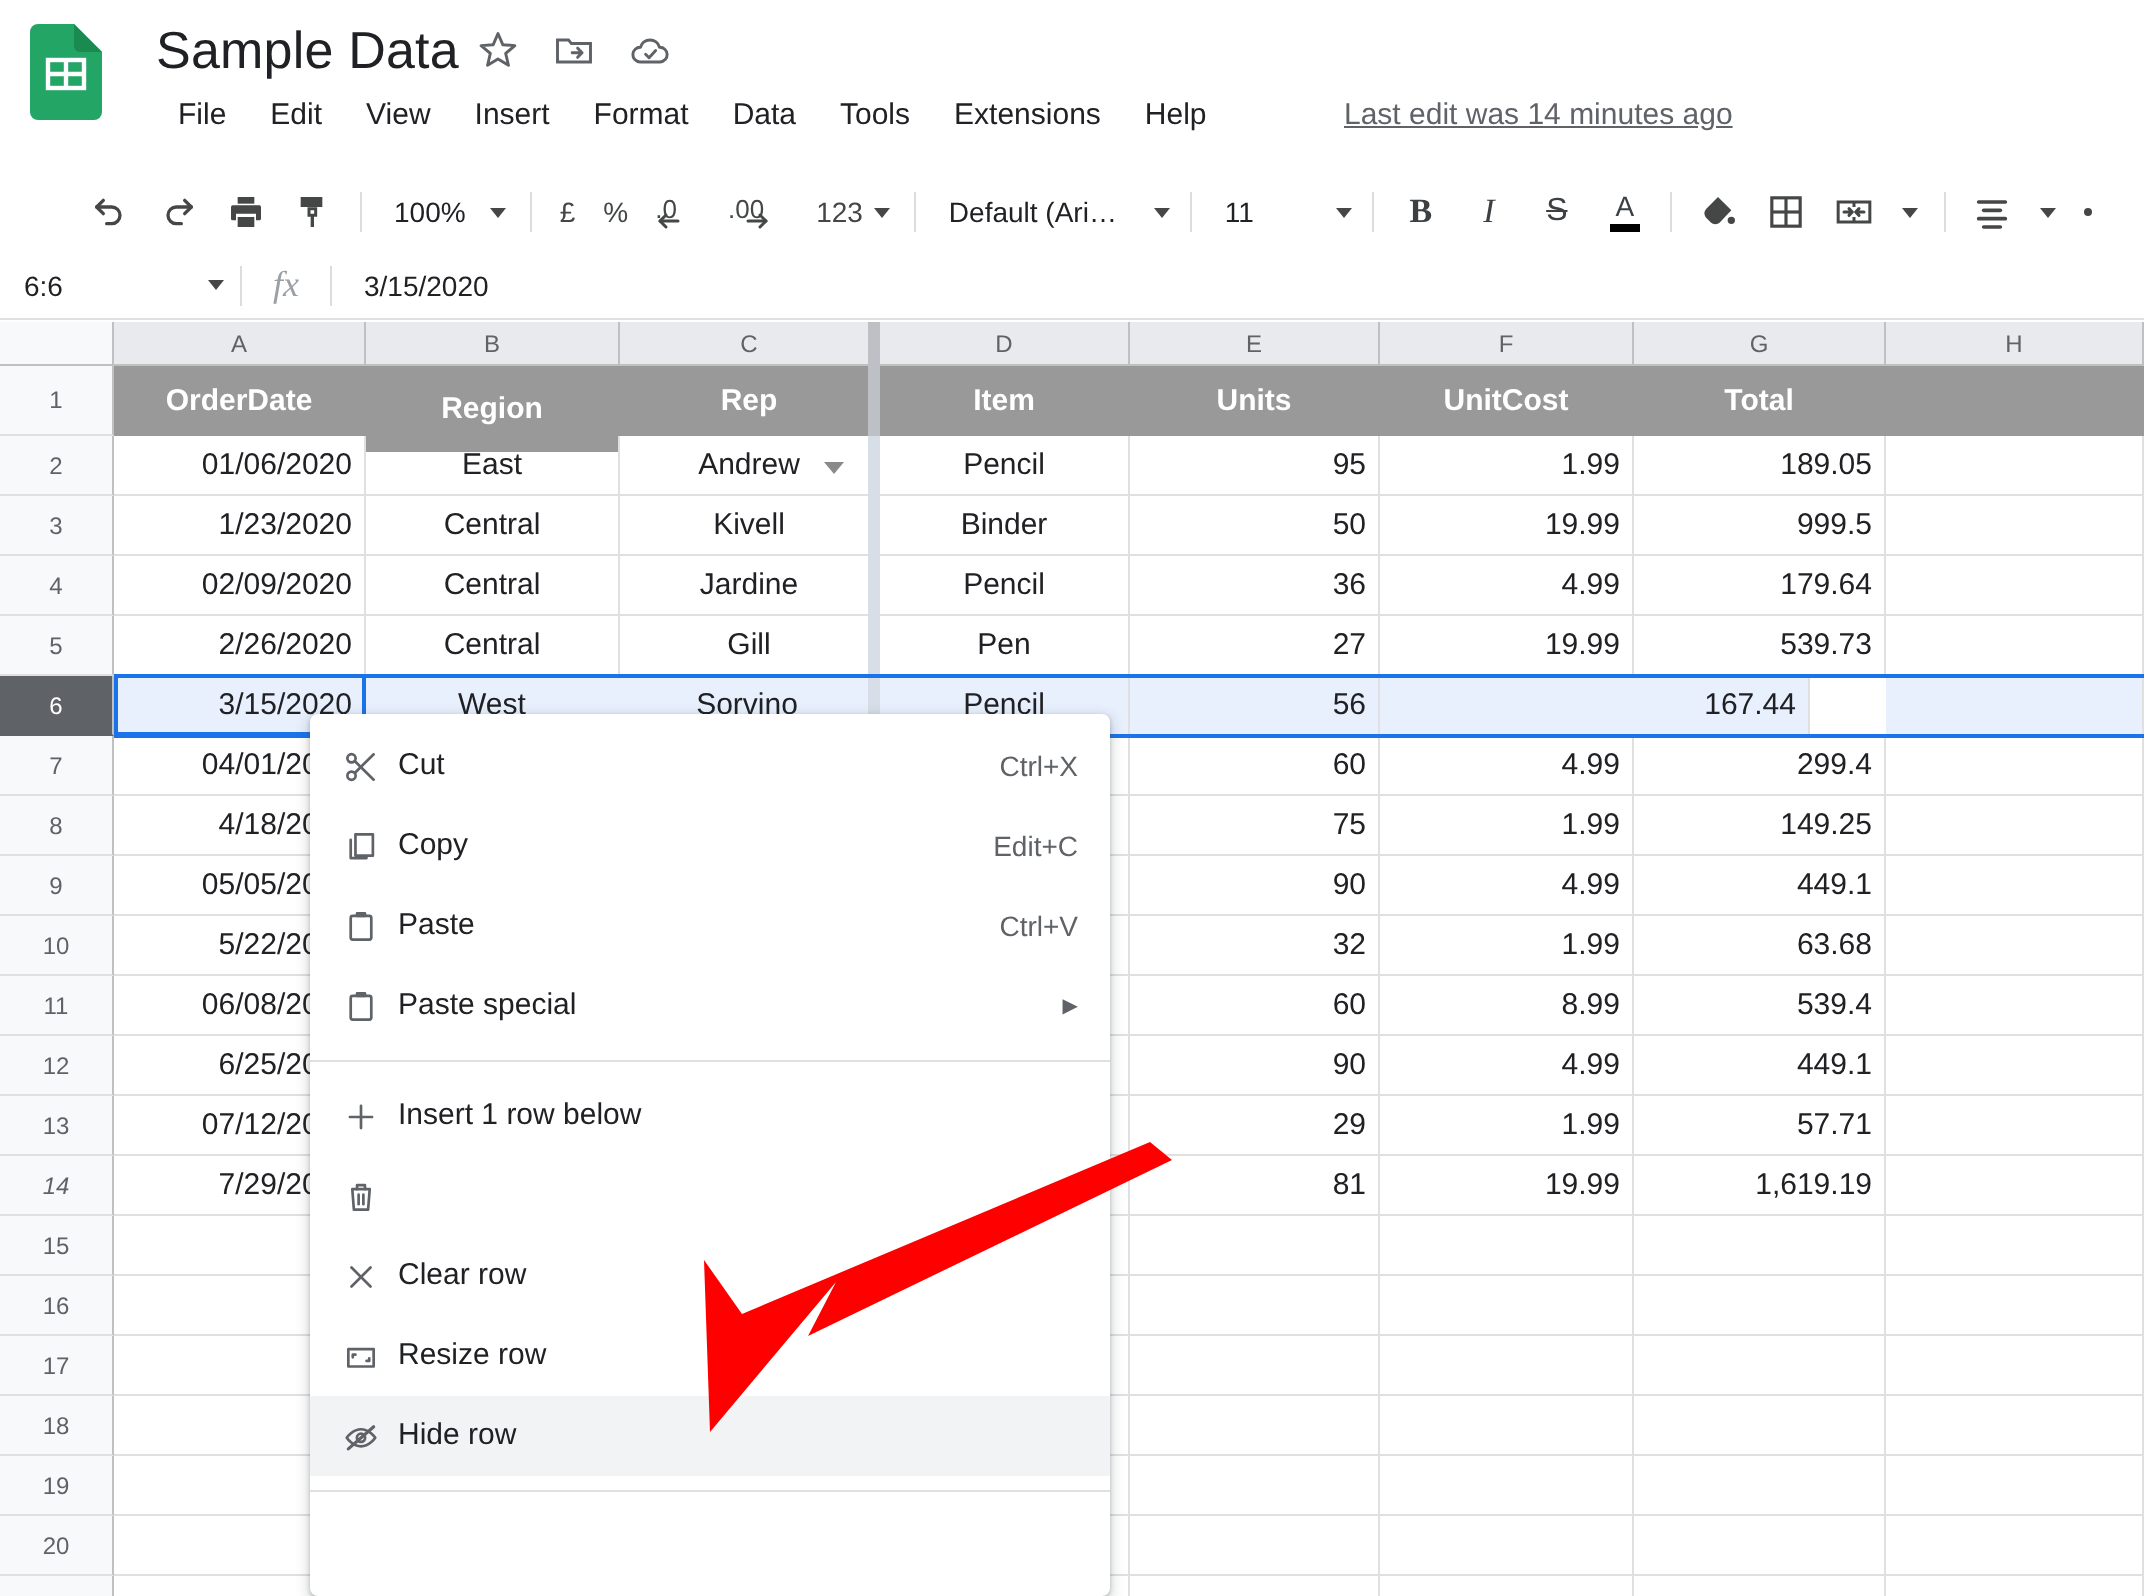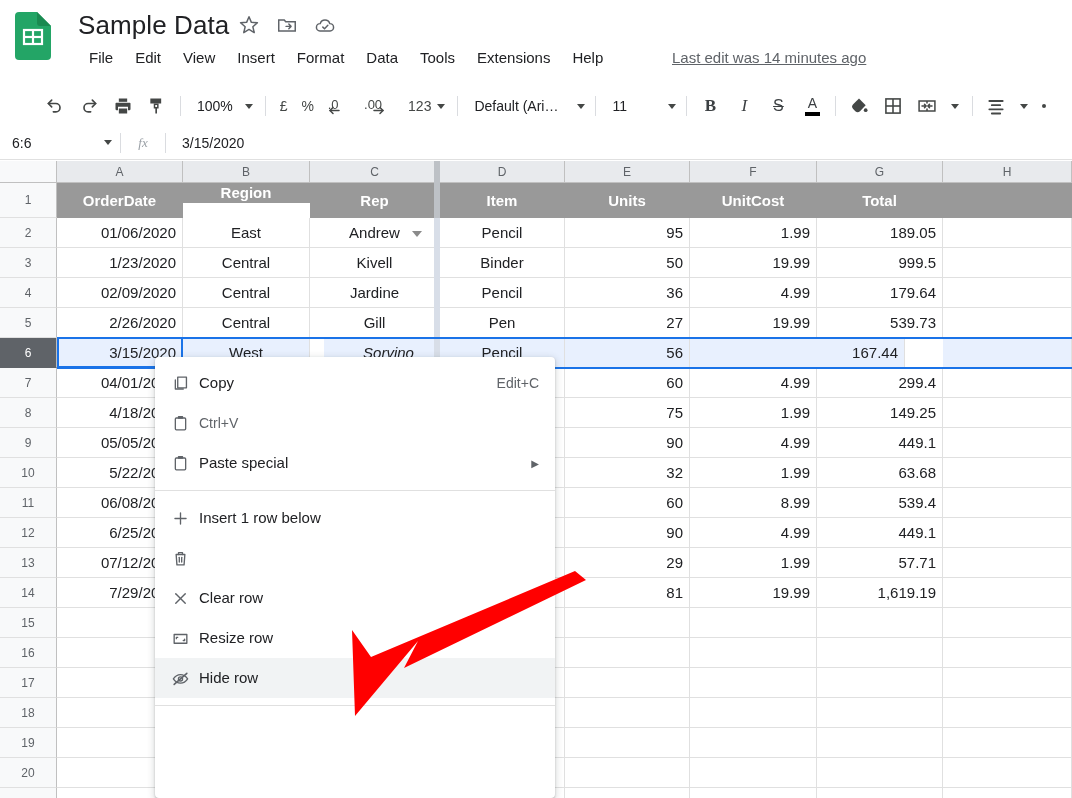--- a/index.html
+++ b/index.html
@@ -78,21 +78,21 @@
     position:absolute; left:0; top:126px; width:1072px; height:34px;
     display:flex; align-items:center; background:#fff;
     border-bottom:1px solid #e0e0e0;
   }
   .namebox {
     width:118px; height:24px; display:flex; align-items:center;
     justify-content:space-between; padding:0 6px 0 12px; cursor:pointer;
     font-size:14px; color:#202124;
   }
   .fb-sep { width:1px; height:20px; background:#dadce0; margin:0 2px; }
-  .fx { width:40px; text-align:center; font-size:13px; color:#9aa0a6;
+  .fx { width:40px; text-align:center; font-size:18px; color:#9aa0a6;
         font-family:"Liberation Serif", serif; font-style:italic; }
   .fb-input {
     flex:1; height:24px; display:flex; align-items:center; padding-left:14px;
     font-size:14px; color:#202124; cursor:text;
   }
 
   
   .grid-wrap { position:absolute; left:0; top:161px; width:1072px; height:637px; overflow:hidden; background:#fff; }
   .corner { position:absolute; left:0; top:0; width:57px; height:22px; background:#f8f9fa;
             border-right:1px solid #c0c0c0; border-bottom:1px solid #c0c0c0; }
@@ -386,32 +386,32 @@
         <div class="rowhead" style="top: 117px; height: 30px;">4</div>
         <div class="rowhead" style="top: 147px; height: 30px;">5</div>
         <div class="rowhead selected" style="top: 177px; height: 30px;">6</div>
         <div class="rowhead" style="top: 207px; height: 30px;">7</div>
         <div class="rowhead" style="top: 237px; height: 30px;">8</div>
         <div class="rowhead" style="top: 267px; height: 30px;">9</div>
         <div class="rowhead" style="top: 297px; height: 30px;">10</div>
         <div class="rowhead" style="top: 327px; height: 30px;">11</div>
         <div class="rowhead" style="top: 357px; height: 30px;">12</div>
         <div class="rowhead" style="top: 387px; height: 30px;">13</div>
-        <div class="rowhead" style="top: 417px; height: 30px;">14</div>
+        <div class="rowhead" style="top: 417px; height: 30px; font-style: italic;">14</div>
         <div class="rowhead" style="top: 447px; height: 30px;">15</div>
         <div class="rowhead" style="top: 477px; height: 30px;">16</div>
         <div class="rowhead" style="top: 507px; height: 30px;">17</div>
         <div class="rowhead" style="top: 537px; height: 30px;">18</div>
         <div class="rowhead" style="top: 567px; height: 30px;">19</div>
         <div class="rowhead" style="top: 597px; height: 30px;">20</div>
         <div class="rowhead" style="top: 627px; height: 30px;">21</div>
       </div>
     <div id="cells">
         <div class="cell hdr" style="left: 57px; width: 126px; top: 22px; height: 35px;">OrderDate</div>
-        <div class="cell hdr" style="left: 183px; width: 127px; top: 22px; height: 20px;">Region</div>
+        <div class="cell hdr" style="left: 183px; width: 127px; top: 22px; height: 43px;">Region</div>
         <div class="cell hdr" style="left: 310px; width: 130px; top: 22px; height: 35px;">Rep</div>
         <div class="cell hdr" style="left: 440px; width: 125px; top: 22px; height: 35px;">Item</div>
         <div class="cell hdr" style="left: 565px; width: 125px; top: 22px; height: 35px;">Units</div>
         <div class="cell hdr" style="left: 690px; width: 127px; top: 22px; height: 35px;">UnitCost</div>
         <div class="cell hdr" style="left: 817px; width: 126px; top: 22px; height: 35px;">Total</div>
         <div class="cell hdr" style="left: 943px; width: 129px; top: 22px; height: 35px;"></div>
         <div class="cell r" style="left: 57px; width: 126px; top: 57px; height: 30px;">01/06/2020</div>
         <div class="cell c" style="left: 183px; width: 127px; top: 57px; height: 30px;">East</div>
         <div class="cell c" style="left: 310px; width: 130px; top: 57px; height: 30px;">Andrew</div>
         <div class="cell c" style="left: 440px; width: 125px; top: 57px; height: 30px;">Pencil</div>
@@ -438,21 +438,21 @@
         <div class="cell r" style="left: 57px; width: 126px; top: 147px; height: 30px;">2/26/2020</div>
         <div class="cell c" style="left: 183px; width: 127px; top: 147px; height: 30px;">Central</div>
         <div class="cell c" style="left: 310px; width: 130px; top: 147px; height: 30px;">Gill</div>
         <div class="cell c" style="left: 440px; width: 125px; top: 147px; height: 30px;">Pen</div>
         <div class="cell r" style="left: 565px; width: 125px; top: 147px; height: 30px;">27</div>
         <div class="cell r" style="left: 690px; width: 127px; top: 147px; height: 30px;">19.99</div>
         <div class="cell r" style="left: 817px; width: 126px; top: 147px; height: 30px;">539.73</div>
         <div class="cell" style="left: 943px; width: 129px; top: 147px; height: 30px;"></div>
         <div class="cell r selrow" style="left: 57px; width: 126px; top: 177px; height: 30px;">3/15/2020</div>
         <div class="cell c selrow" style="left: 183px; width: 127px; top: 177px; height: 30px;">West</div>
-        <div class="cell c selrow" style="left: 324px; width: 130px; top: 177px; height: 30px; font-style: italic;">Sorvino</div>
+        <div class="cell c selrow" style="left: 309px; width: 130px; top: 177px; height: 30px;">Sorvino</div>
         <div class="cell c selrow" style="left: 440px; width: 125px; top: 177px; height: 30px;">Pencil</div>
         <div class="cell r selrow" style="left: 565px; width: 125px; top: 177px; height: 30px;">56</div>
         <div class="cell r selrow" style="left: 690px; width: 127px; top: 177px; height: 30px;">2.99</div>
         <div class="cell r selrow" style="left: 779px; width: 126px; top: 177px; height: 30px;">167.44</div>
         <div class="cell selrow" style="left: 943px; width: 129px; top: 177px; height: 30px;"></div>
         <div class="cell r" style="left: 57px; width: 126px; top: 207px; height: 30px;">04/01/2020</div>
         <div class="cell c" style="left: 183px; width: 127px; top: 207px; height: 30px;">East</div>
         <div class="cell c" style="left: 310px; width: 130px; top: 207px; height: 30px;">Jones</div>
         <div class="cell c" style="left: 440px; width: 125px; top: 207px; height: 30px;">Binder</div>
         <div class="cell r" style="left: 565px; width: 125px; top: 207px; height: 30px;">60</div>
@@ -582,34 +582,47 @@
     <div class="selbox" id="activeCell" style="left: 57px; width: 126px; top: 176px; height: 31px;"></div>
 
     <div class="dv-arrow" id="dvArrow" style="left: 412px; top: 70px;"></div>
   </div>
 
   <div class="ctxmenu">
     <div id="ctxlist">
         <div class="ctxitem">
           <span class="ctx-ico">
             <svg width="19" height="19" viewBox="0 0 24 24" fill="none" stroke="#5f6368" stroke-width="1.7" stroke-linecap="round" stroke-linejoin="round">
+              <circle cx="6" cy="6.5" r="2.6"></circle>
+              <circle cx="6" cy="17.5" r="2.6"></circle>
+              <line x1="20" y1="4" x2="8.2" y2="15.6"></line>
+              <line x1="20" y1="20" x2="8.2" y2="8.4"></line>
+            </svg>
+          </span>
+          <span class="ctx-lbl">Cut</span>
+          <span class="ctx-acc">Ctrl+X</span>
+        </div>
+        <div class="ctxitem">
+          <span class="ctx-ico">
+            <svg width="19" height="19" viewBox="0 0 24 24" fill="none" stroke="#5f6368" stroke-width="1.7" stroke-linecap="round" stroke-linejoin="round">
               <rect x="8.5" y="4" width="11" height="13.5"></rect>
               <path d="M5.5 7.5v11.5h10"></path>
             </svg>
           </span>
           <span class="ctx-lbl">Copy</span>
           <span class="ctx-acc">Edit+C</span>
         </div>
         <div class="ctxitem">
           <span class="ctx-ico">
             <svg width="19" height="19" viewBox="0 0 24 24" fill="none" stroke="#5f6368" stroke-width="1.7" stroke-linecap="round" stroke-linejoin="round">
               <rect x="5.5" y="5" width="13" height="15" rx="1.3"></rect>
               <path d="M9.5 5V3.4h5V5z" fill="#5f6368"></path>
             </svg>
           </span>
+          <span class="ctx-lbl">Paste</span>
           <span class="ctx-acc">Ctrl+V</span>
         </div>
         <div class="ctxitem">
           <span class="ctx-ico">
             <svg width="19" height="19" viewBox="0 0 24 24" fill="none" stroke="#5f6368" stroke-width="1.7" stroke-linecap="round" stroke-linejoin="round">
               <rect x="5.5" y="5" width="13" height="15" rx="1.3"></rect>
               <path d="M9.5 5V3.4h5V5z" fill="#5f6368"></path>
             </svg>
           </span>
           <span class="ctx-lbl">Paste special</span>

